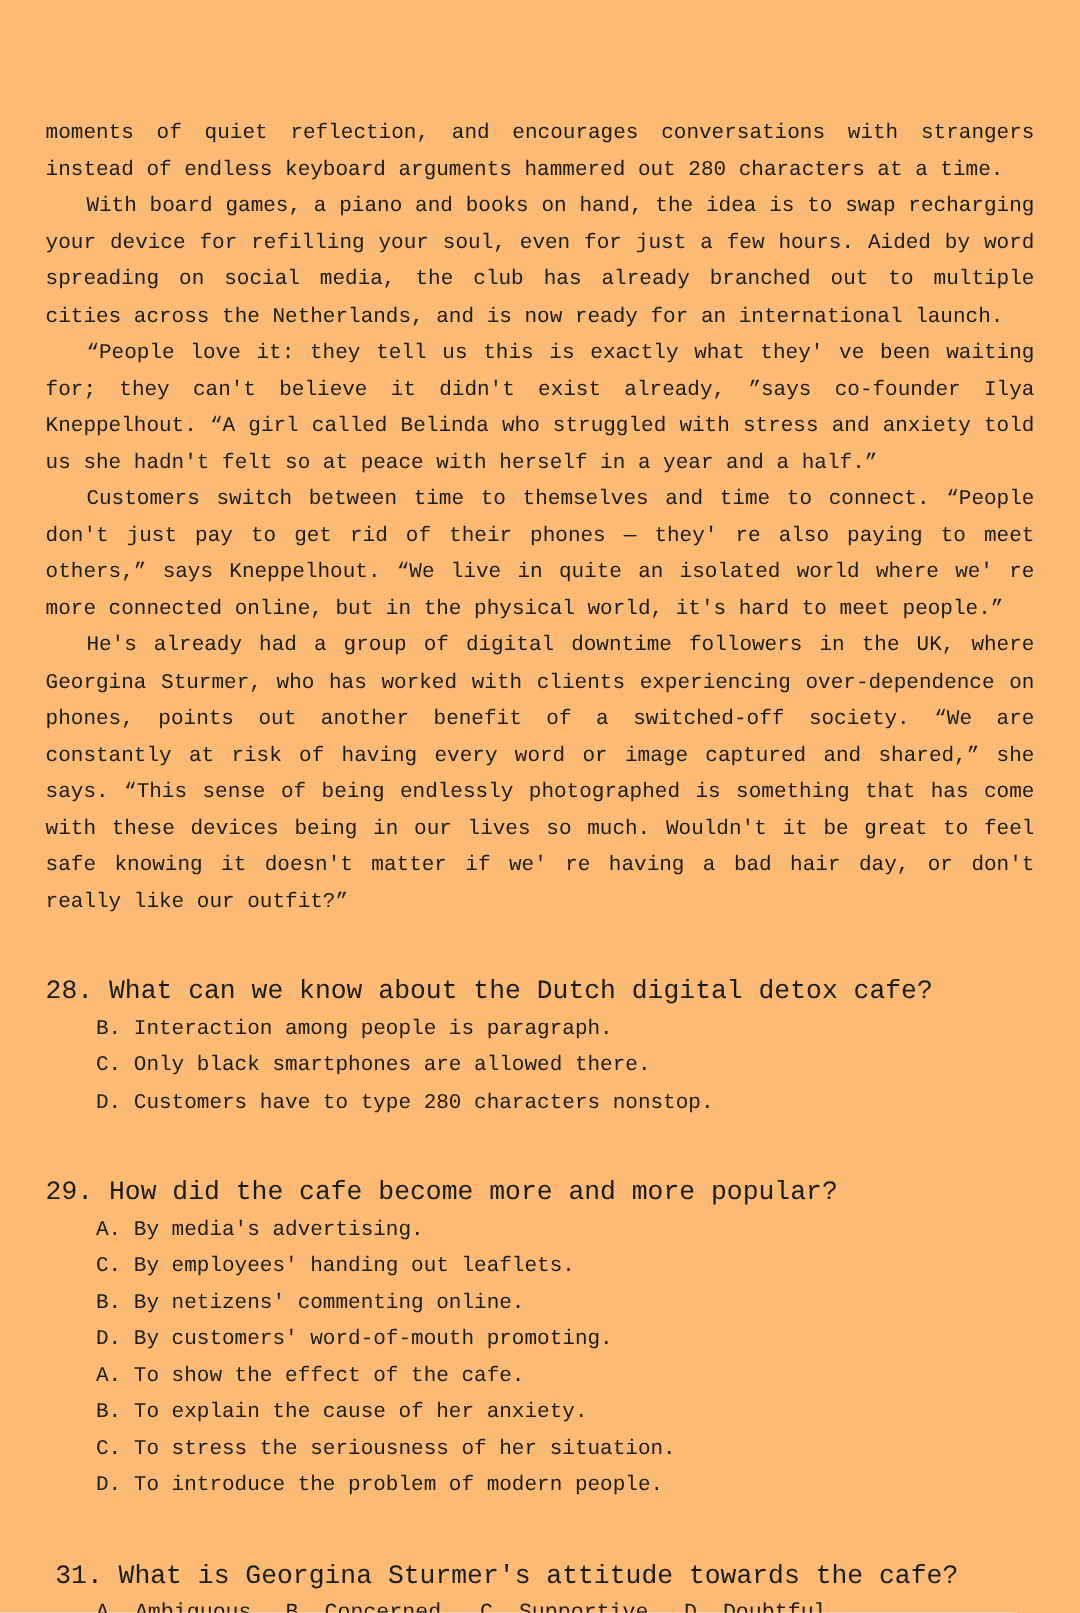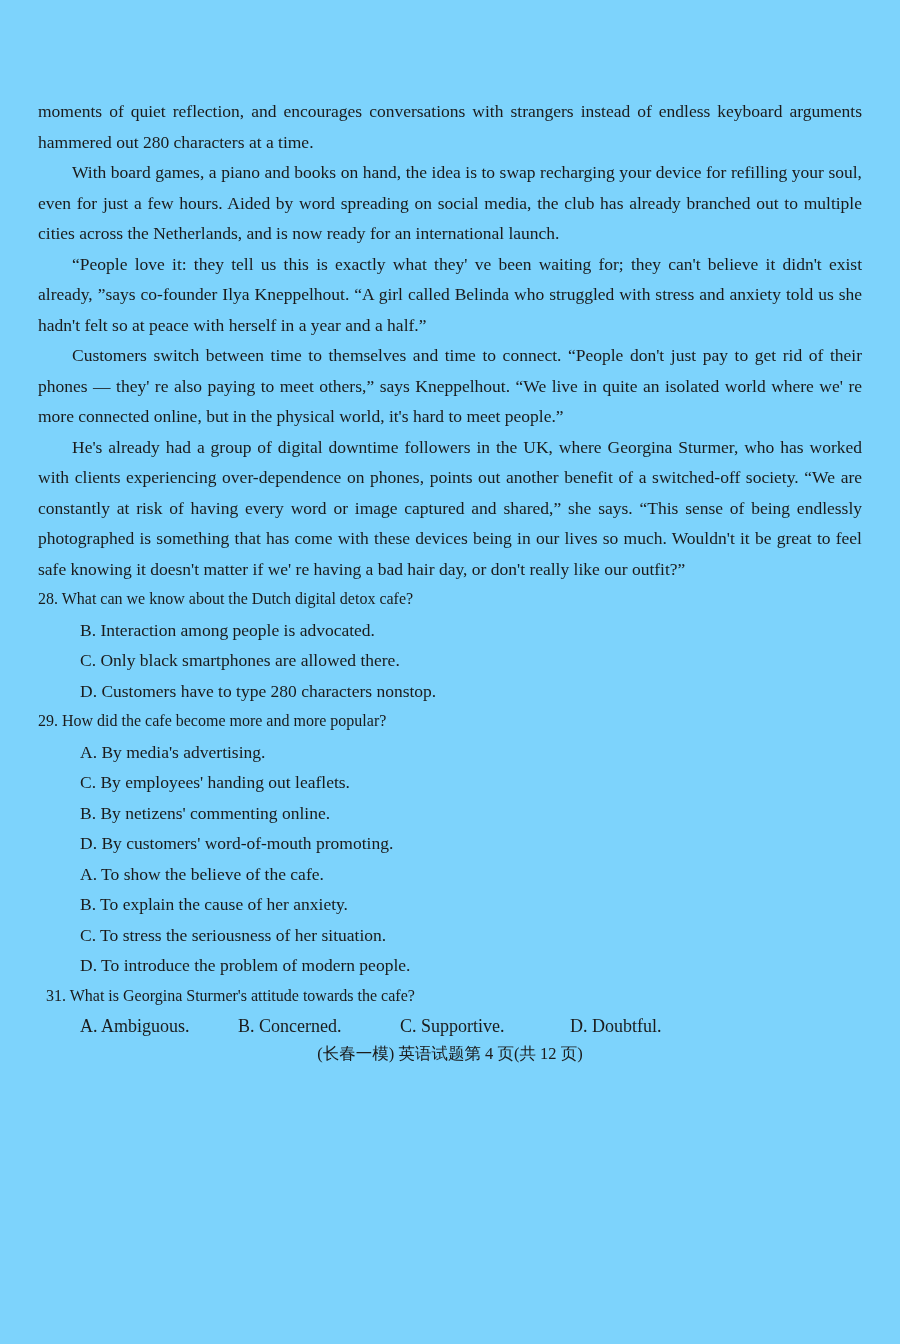--- a/index.html
+++ b/index.html
@@ -7,33 +7,35 @@
   body {
     width: 900px;
     height: 1344px;
     font-family: "Liberation Serif", "DejaVu Serif", serif;
     color: #1b1b1b;
     overflow: hidden;
   }
   .page {
     width: 900px;
     height: 1344px;
-    background: #7dd3fc;
+    background: #fdba74;
     padding: 96px 38px 0 38px;
     position: relative;
+    font-family: Liberation Mono, monospace;
   }
   .para {
     font-size: 17.5px;
     line-height: 30.5px;
     text-align: justify;
   }
   .para.indent { text-indent: 34px; }
   .q-stem {
-    font-size: 16px;
+    font-size: 22px;
     line-height: 30.5px;
+    margin-top: 45px;
   }
   .q-stem.slight-indent { padding-left: 8px; }
   .q-option {
     font-size: 17.5px;
     line-height: 30.5px;
     padding-left: 42px;
   }
   .options-row {
     display: flex;
     padding-left: 42px;
@@ -56,35 +58,35 @@
 <div class="page">
 
   <p class="para">moments of quiet reflection, and encourages conversations with strangers instead of endless keyboard arguments hammered out 280 characters at a time.</p>
   <p class="para indent">With board games, a piano and books on hand, the idea is to swap recharging your device for refilling your soul, even for just a few hours. Aided by word spreading on social media, the club has already branched out to multiple cities across the Netherlands, and is now ready for an international launch.</p>
   <p class="para indent">“People love it: they tell us this is exactly what they' ve been waiting for; they can't believe it didn't exist already, ”says co-founder Ilya Kneppelhout. “A girl called Belinda who struggled with stress and anxiety told us she hadn't felt so at peace with herself in a year and a half.”</p>
   <p class="para indent">Customers switch between time to themselves and time to connect. “People don't just pay to get rid of their phones — they' re also paying to meet others,” says Kneppelhout. “We live in quite an isolated world where we' re more connected online, but in the physical world, it's hard to meet people.”</p>
   <p class="para indent">He's already had a group of digital downtime followers in the UK, where Georgina Sturmer, who has worked with clients experiencing over-dependence on phones, points out another benefit of a switched-off society. “We are constantly at risk of having every word or image captured and shared,” she says. “This sense of being endlessly photographed is something that has come with these devices being in our lives so much. Wouldn't it be great to feel safe knowing it doesn't matter if we' re having a bad hair day, or don't really like our outfit?”</p>
 
   <div class="question">
     <div class="q-stem">28. What can we know about the Dutch digital detox cafe?</div>
-    <div class="q-option">B. Interaction among people is advocated.</div>
+    <div class="q-option">B. Interaction among people is paragraph.</div>
     <div class="q-option">C. Only black smartphones are allowed there.</div>
     <div class="q-option">D. Customers have to type 280 characters nonstop.</div>
   </div>
 
   <div class="question">
     <div class="q-stem">29. How did the cafe become more and more popular?</div>
     <div class="q-option">A. By media's advertising.</div>
     <div class="q-option">C. By employees' handing out leaflets.</div>
     <div class="q-option">B. By netizens' commenting online.</div>
     <div class="q-option">D. By customers' word-of-mouth promoting.</div>
   </div>
 
   <div class="question">
-    <div class="q-option">A. To show the believe of the cafe.</div>
+    <div class="q-option">A. To show the effect of the cafe.</div>
     <div class="q-option">B. To explain the cause of her anxiety.</div>
     <div class="q-option">C. To stress the seriousness of her situation.</div>
     <div class="q-option">D. To introduce the problem of modern people.</div>
   </div>
 
   <div class="question">
     <div class="q-stem slight-indent">31. What is Georgina Sturmer's attitude towards the cafe?</div>
     <div class="options-row">
       <span class="opt-a">A. Ambiguous.</span>
       <span class="opt-b">B. Concerned.</span>

